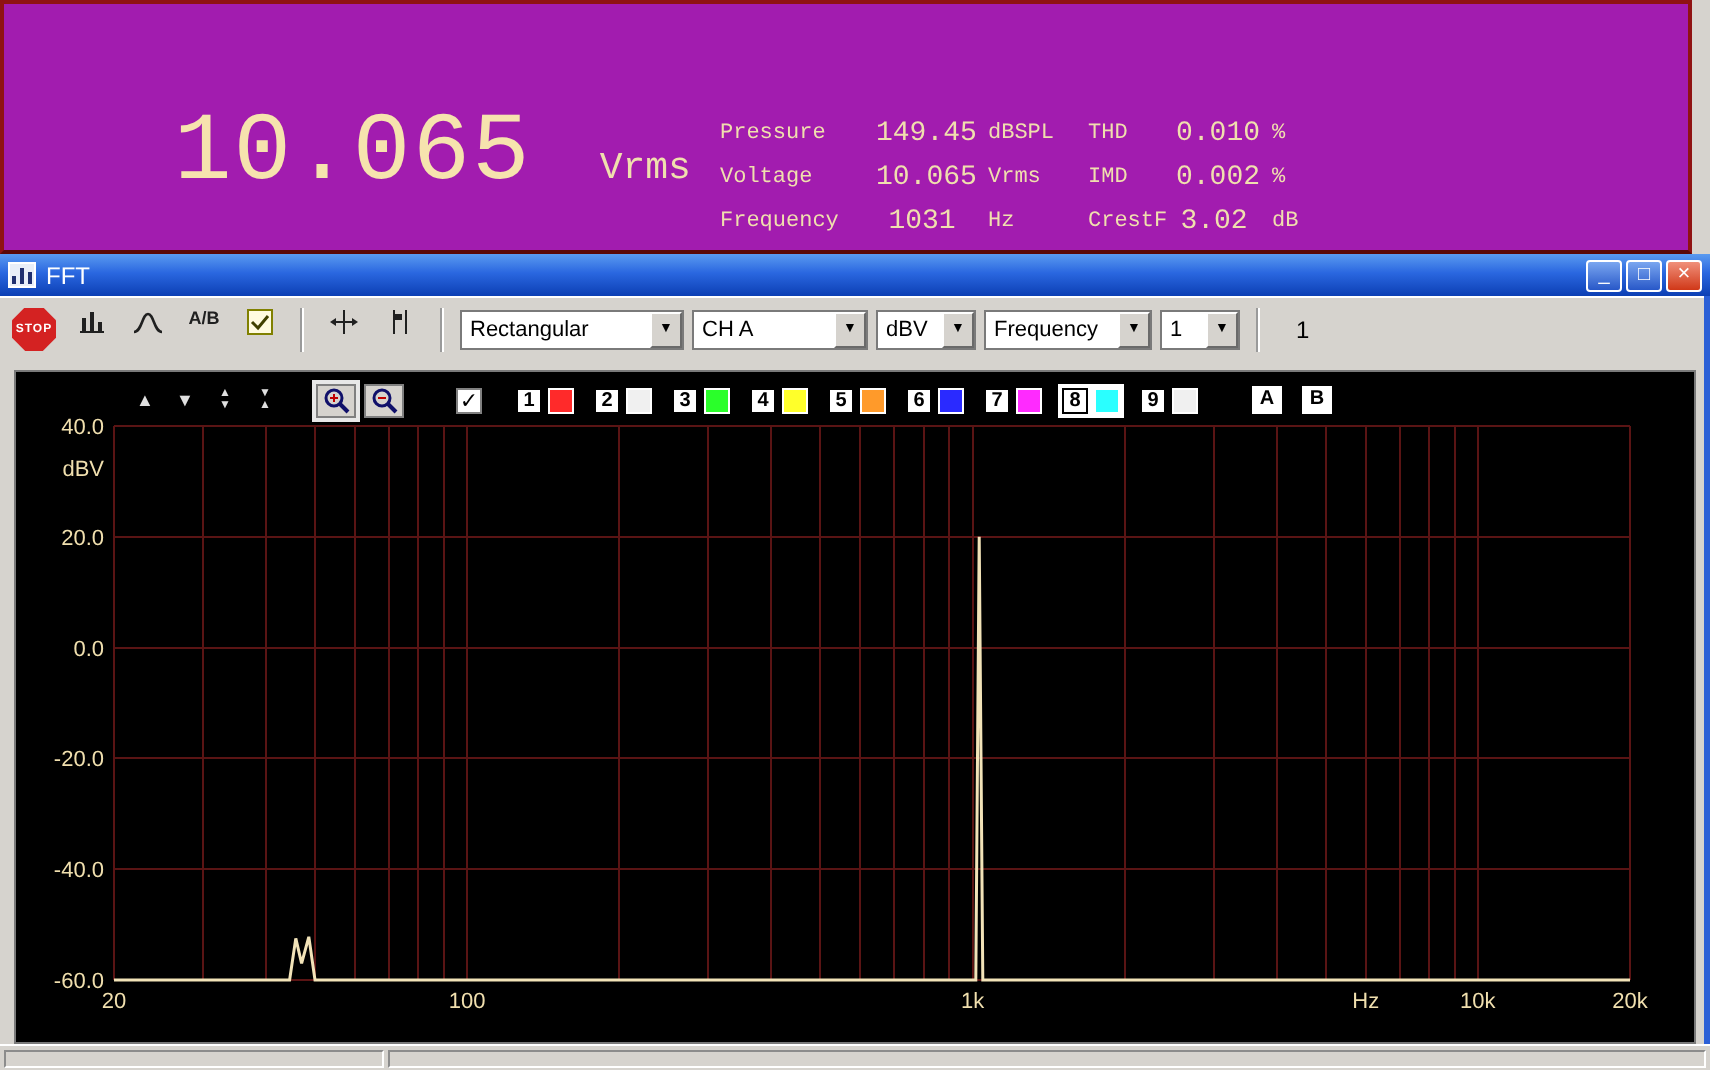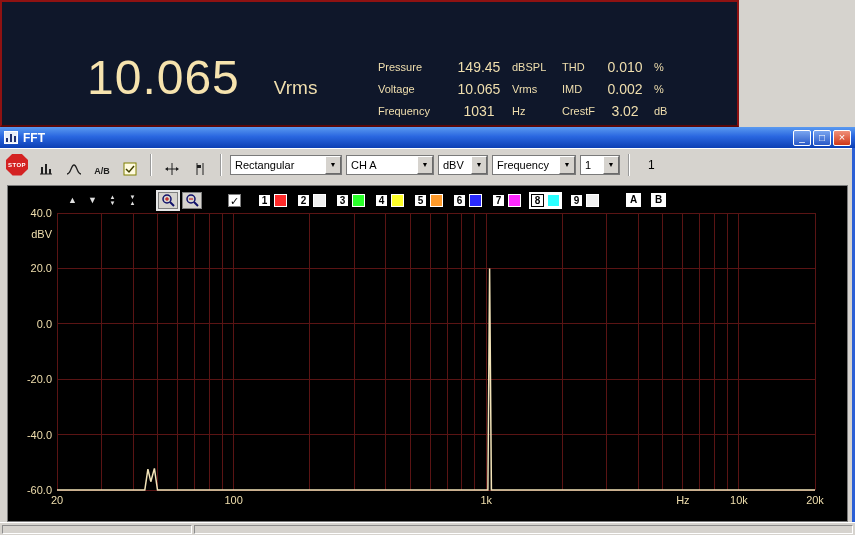--- a/index.html
+++ b/index.html
@@ -1,50 +1,50 @@
 <!DOCTYPE html>
 <html><head>
 <meta charset="utf-8">
 <style>
   * { margin:0; padding:0; box-sizing:border-box; }
   body { font-family:"Liberation Sans", sans-serif; background:#d6d3ce; }
   .screen { position:relative; width:855px; height:535px; overflow:hidden; background:#d6d3ce; }
 
   
-  .meter-panel { position:absolute; top:0; left:0; width:739px; height:127px;
-                 background:#0f172a; border:2px solid #8f1212; border-bottom:2px solid #5a0808; }
+  .meter-panel { position:absolute; top:0; left:0; width:846px; height:127px;
+                 background:#a21caf; border:2px solid #8f1212; border-bottom:2px solid #5a0808;font-family:Liberation Mono, monospace; }
   .meter-main { position:absolute; left:85px; top:48px; display:flex; align-items:baseline; gap:34px; color:#f6e3ae; }
   .main-value { font-size:48px; letter-spacing:1px; }
   .main-unit  { font-size:19px; color:#f0dfae; }
-  .meter-readouts { position:absolute; left:376px; top:54px; display:grid;
+  .meter-readouts { position:absolute; left:358px; top:54px; display:grid;
                     grid-template-columns:78px 56px 50px 44px 48px 28px; grid-auto-rows:22px; color:#f0dfae; }
   .m-label { font-size:11px; line-height:22px; }
   .m-value { font-size:14px; line-height:22px; text-align:center; padding-right:10px; }
   .m-unit  { font-size:11px; line-height:22px; }
 
   
   .title-bar { position:absolute; top:127px; left:0; width:855px; height:21px;
                background:linear-gradient(180deg,#5a9af0 0%,#2a67e0 45%,#0c3fb4 100%);
                display:flex; align-items:center; padding:0 4px; }
   .window-icon { width:14px; height:13px; margin-right:5px; background:#e8eef8; border:1px solid #fff;
                  display:flex; align-items:center; justify-content:center; }
-  .window-title { color:#fff; font-size:12px; font-weight:bold; flex:1; }
+  .window-title { color:#fff; font-size:12px; font-weight:normal; flex:1; }
   .win-btn { width:18px; height:16px; margin-left:2px; border:1px solid #fff; border-radius:2px;
              color:#fff; font-size:10px; line-height:13px; text-align:center; cursor:default; }
   .win-btn.minb,.win-btn.maxb { background:linear-gradient(180deg,#7aa6f0,#2858c8); }
   .win-btn.closeb { background:linear-gradient(180deg,#f0907a,#d03818); font-size:11px; }
 
   
   .toolbar { position:absolute; top:148px; left:0; width:855px; height:32px; background:#d6d3ce;
              border-top:1px solid #fff; display:flex; align-items:center; padding-left:4px; gap:4px; }
   .stop-btn { width:26px; height:24px; display:flex; align-items:center; justify-content:center; }
   .stop-octagon { width:22px; height:22px; background:#d42222; color:#fff; font-size:6px; font-weight:bold;
                   display:flex; align-items:center; justify-content:center; letter-spacing:.5px;
                   clip-path:polygon(30% 0,70% 0,100% 30%,100% 70%,70% 100%,30% 100%,0 70%,0 30%); }
-  .tbtn { width:24px; height:22px; display:flex; align-items:flex-end; justify-content:center;
+  .tbtn { width:24px; height:22px; display:flex; align-items:flex-start; justify-content:center;
           font-size:9px; font-weight:bold; color:#202020; }
   .sep { width:2px; height:22px; border-left:1px solid #9a9a9a; border-right:1px solid #fff; margin:0 4px; }
   .dd { height:20px; background:#fff; border:1px solid #7a7a7a; display:flex; align-items:center; }
   .dd-value { flex:1; font-size:11px; padding:0 4px; color:#000; white-space:nowrap; overflow:hidden; }
   .dd-arrow { width:16px; height:18px; background:#d6d3ce; border:1px solid #fff;
               border-right-color:#6a6a6a; border-bottom-color:#6a6a6a; font-size:7px; color:#000;
               display:flex; align-items:center; justify-content:center; }
   .avg-count { font-size:12px; color:#000; margin-left:10px; }
 
   

